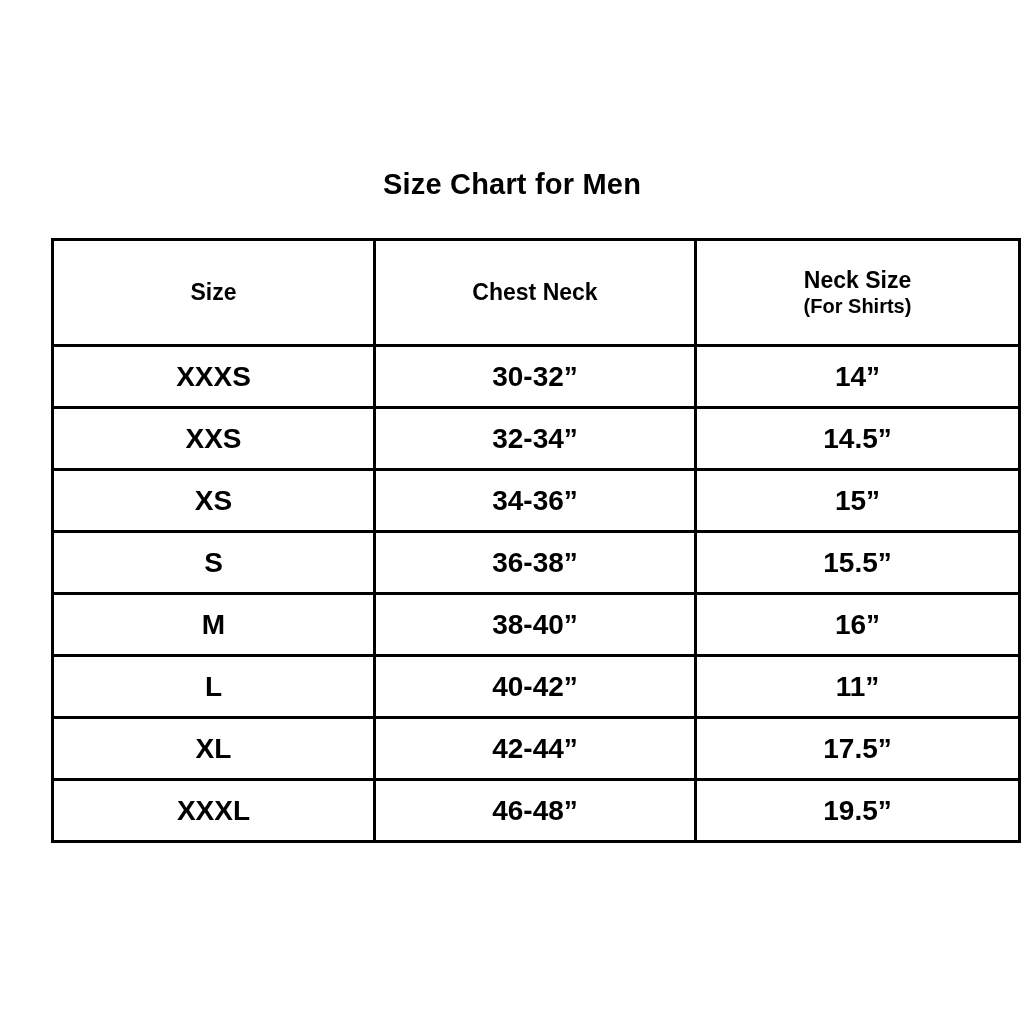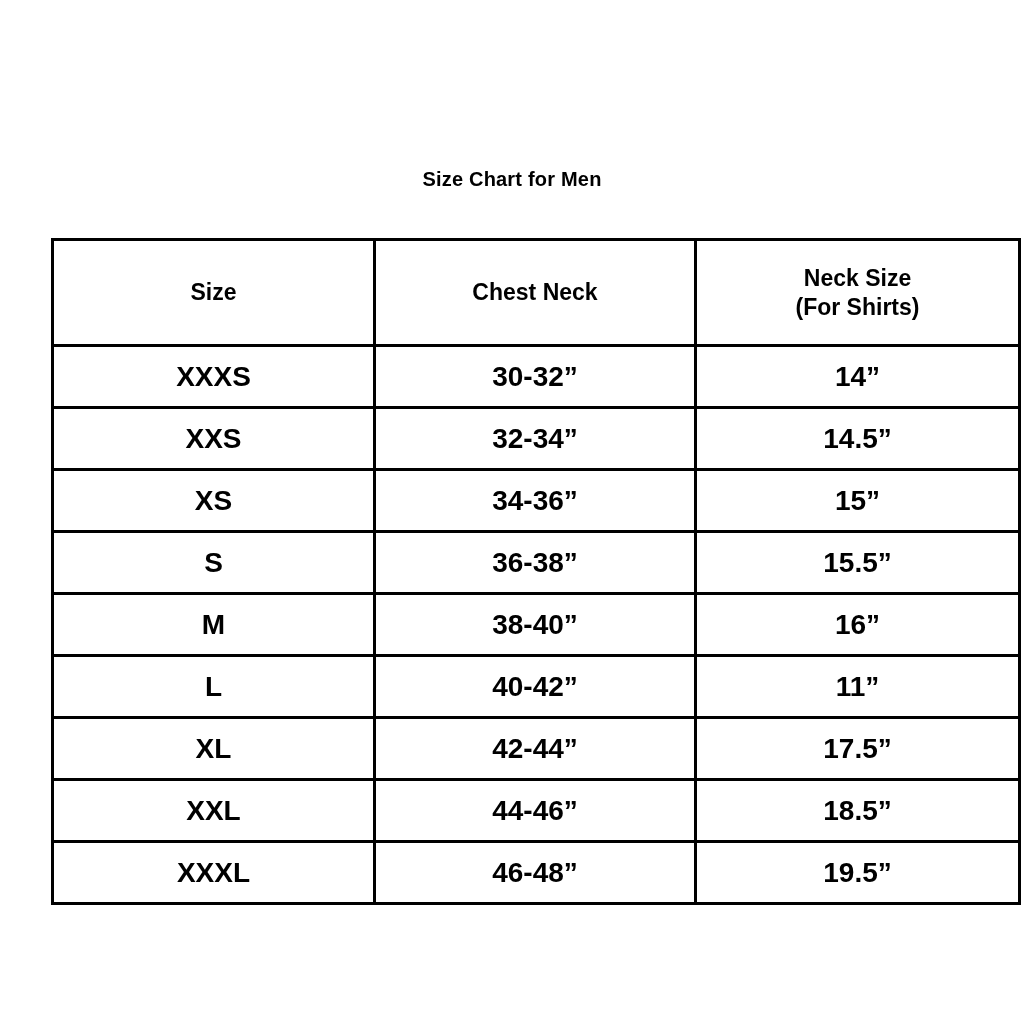--- a/index.html
+++ b/index.html
@@ -19,21 +19,21 @@
     height: 1024px;
     position: relative;
     box-sizing: border-box;
   }
   .title {
     position: absolute;
     top: 168px;
     left: 0;
     width: 1024px;
     text-align: center;
-    font-size: 20px;
+    font-size: 29px;
     font-weight: bold;
     letter-spacing: 0.2px;
   }
   .table-wrap {
     position: absolute;
     top: 238px;
     left: 51px;
     width: 922px;
   }
   table.size-chart {
@@ -58,21 +58,21 @@
   table.size-chart td {
     font-size: 28px;
     height: 53px;
     padding: 3px 6px;
   }
   .col-size { width: 307px; margin-left: 40px; }
   .col-chest { width: 306px; }
   .col-neck { width: 309px; }
   .sub {
     display: block;
-    font-size: 23px;
+    font-size: 20px;
     font-weight: bold;
   }
 </style>
 </head>
 <body>
 
 <div class="page">
 
   <div class="title">Size Chart for Men</div>
 
@@ -122,25 +122,20 @@
           <td>L</td>
           <td>40-42”</td>
           <td>11”</td>
         </tr>
         <tr>
           <td>XL</td>
           <td>42-44”</td>
           <td>17.5”</td>
         </tr>
         <tr>
-          <td>XXL</td>
-          <td>44-46”</td>
-          <td>18.5”</td>
-        </tr>
-        <tr>
           <td>XXXL</td>
           <td>46-48”</td>
           <td>19.5”</td>
         </tr>
       </tbody>
     </table>
   </div>
 
 </div>
 

